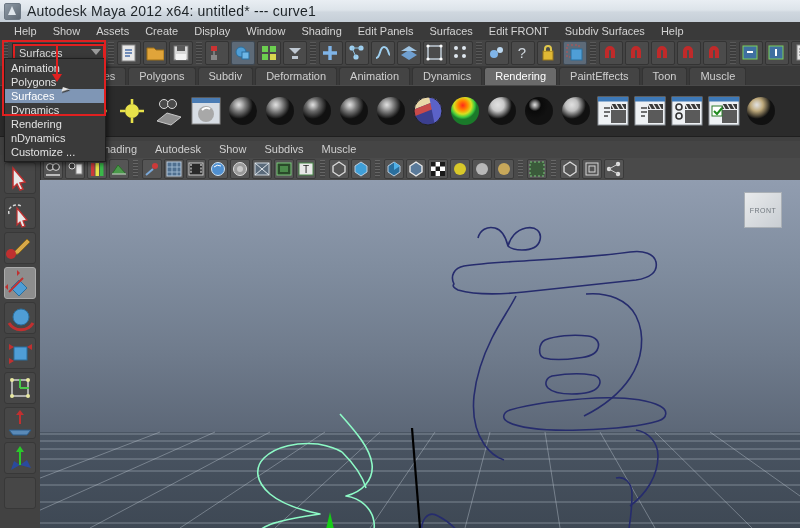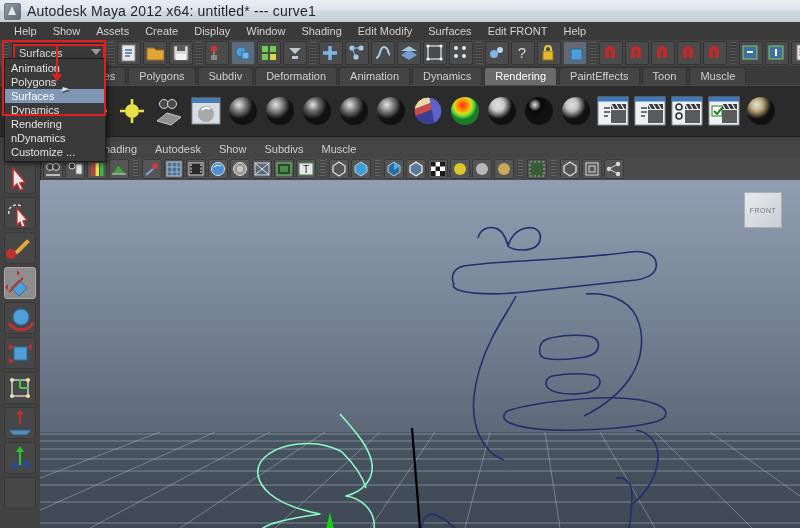--- a/index.html
+++ b/index.html
@@ -107,23 +107,24 @@
   </div>
 
   <div class="menubar" id="menubar">
       <div class="menu-item">Help</div>
       <div class="menu-item">Show</div>
       <div class="menu-item">Assets</div>
       <div class="menu-item">Create</div>
       <div class="menu-item">Display</div>
       <div class="menu-item">Window</div>
       <div class="menu-item">Shading</div>
-      <div class="menu-item">Edit Modify</div>
+      <div class="menu-item">Edit Panels</div>
       <div class="menu-item">Surfaces</div>
       <div class="menu-item">Edit FRONT</div>
+      <div class="menu-item">Subdiv Surfaces</div>
       <div class="menu-item">Help</div>
     </div>
 
   <div class="statusline">
     <div class="grip"></div>
 
     <div class="combo">
       <span class="combo-text">Surfaces</span>
       <span class="combo-arrow"></span>
       <span class="combo-hl"></span>

